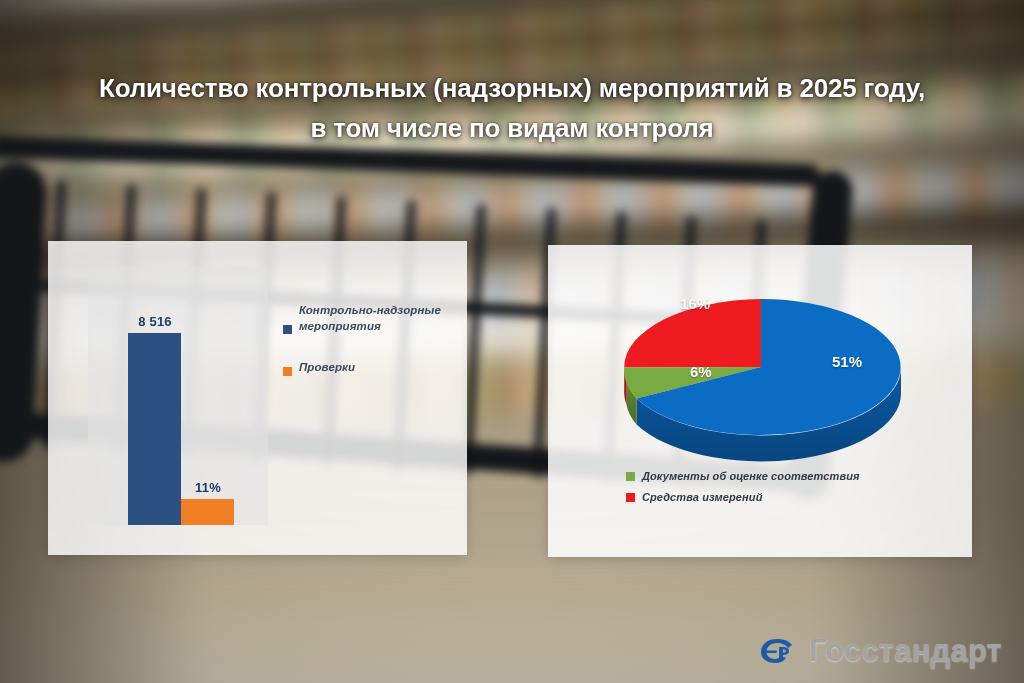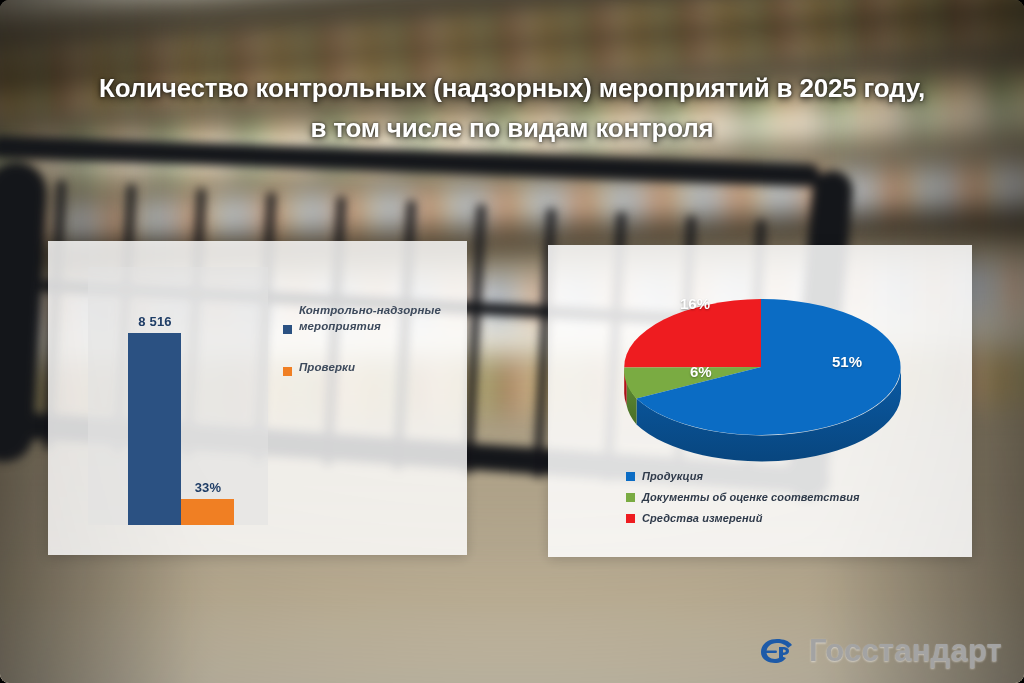--- a/index.html
+++ b/index.html
@@ -8,21 +8,20 @@
     padding: 0;
     background: #000;
   }
   #stage {
     position: relative;
     width: 1024px;
     height: 683px;
     overflow: hidden;
     font-family: "Liberation Sans", "DejaVu Sans", sans-serif;
     background: #2a241d;
-    border-radius: 9px;
   }
 
   
   .bg-root {
     position: absolute;
     inset: 0;
     overflow: hidden;
   }
   .bg-layer {
     position: absolute;
@@ -350,21 +349,21 @@
 
   <div class="panel" id="panel-bar">
 
     <div class="bar-plot">
       <div class="plotbg"></div>
 
       <div class="bar-col" id="bar-kn"></div>
       <div class="bar-col" id="bar-pr"></div>
 
       <div class="bar-label" id="label-kn">8 516</div>
-      <div class="bar-label" id="label-pr">33%</div>
+      <div class="bar-label" id="label-pr">11%</div>
     </div>
 
     <div class="bar-legend">
       <div class="lg-row">
         <span class="lg-swatch" style="background:#2b5182;"></span>
         <span class="lg-text">Контрольно-надзорные мероприятия</span>
       </div>
       <div class="lg-row">
         <span class="lg-swatch" style="background:#f07f23;"></span>
         <span class="lg-text">Проверки</span>
@@ -413,24 +412,20 @@
         <path d="M 165 100 L 40.5 131.5 A 140 68 0 1 0 165 32 Z" fill="#0b6cc4"></path>
       </svg>
 
       <span class="pie-pct" id="pct-59">51%</span>
       <span class="pie-pct" id="pct-35">16%</span>
       <span class="pie-pct" id="pct-6">6%</span>
     </div>
 
     <div class="pie-legend">
       <div class="pl-row">
-        <span class="pl-swatch" style="background:#0b6cc4;"></span>
-        <span class="pl-text">Продукция</span>
-      </div>
-      <div class="pl-row">
         <span class="pl-swatch" style="background:#7aab42;"></span>
         <span class="pl-text">Документы об оценке соответствия</span>
       </div>
       <div class="pl-row">
         <span class="pl-swatch" style="background:#ee1c20;"></span>
         <span class="pl-text">Средства измерений</span>
       </div>
     </div>
   </div>
 

